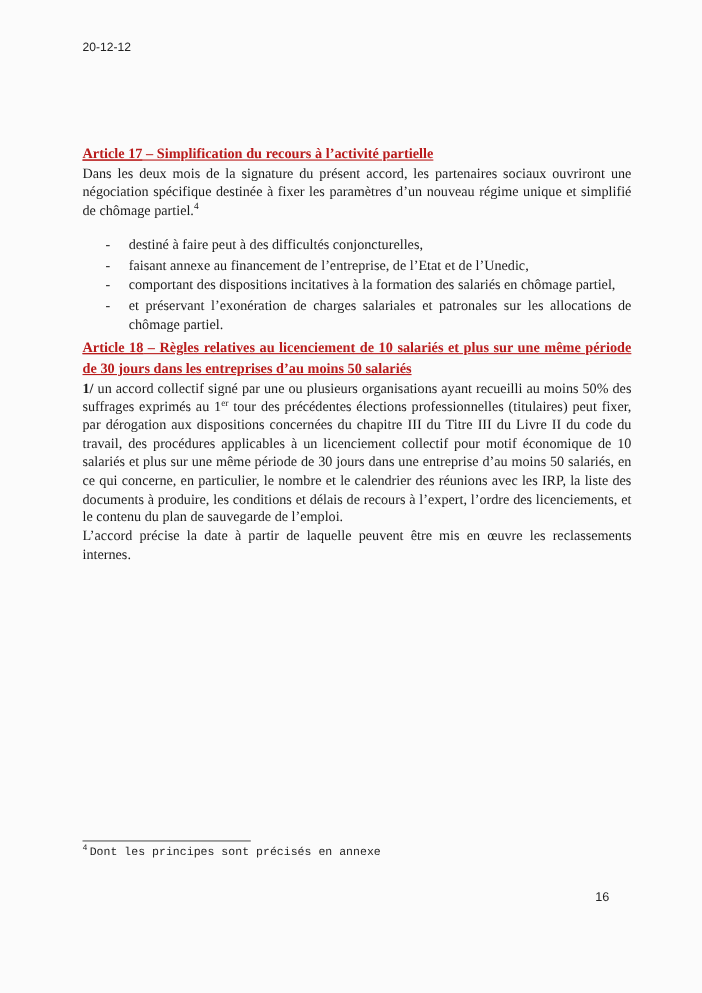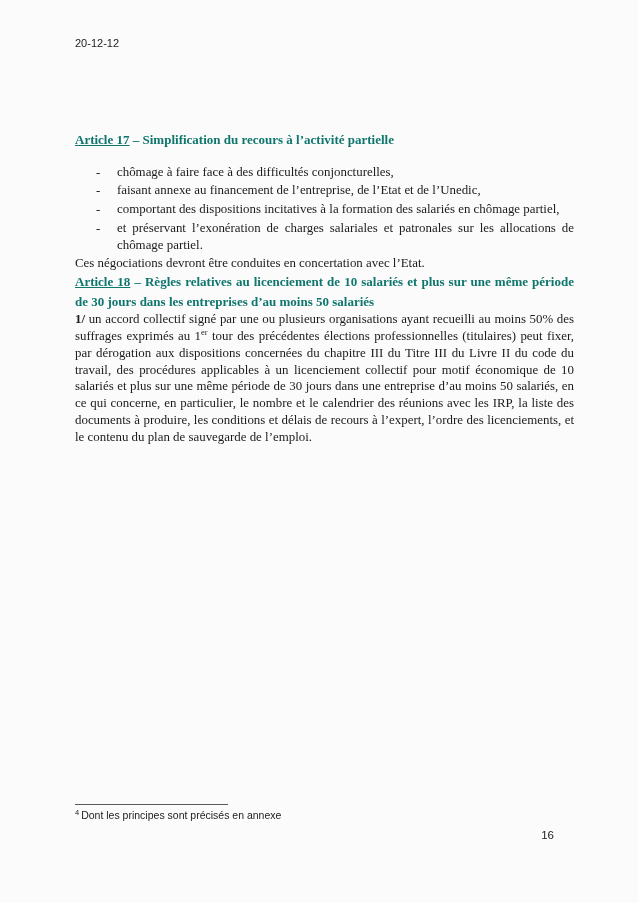--- a/index.html
+++ b/index.html
@@ -19,23 +19,24 @@
   .date-header {
     font-family: "Liberation Sans", sans-serif;
     font-size: 11px;
     line-height: 14px;
     color: #222;
   }
   .article-heading {
     margin: 0;
     font-size: 13px;
     font-weight: bold;
-    color: #0f766e;
+    color: #b91c1c;
     line-height: 19.5px;
     text-align: justify;
+    text-decoration: underline;
   }
   .h17 { margin-top: 80px; }
   .h18 { }
   .article-heading .uline { text-decoration: underline; }
   p.body-para {
     margin: 0;
     font-size: 12.9px;
     line-height: 16.8px;
     text-align: justify;
   }
@@ -59,84 +60,85 @@
   .bullet-dash {
     flex: 0 0 42px;
     box-sizing: border-box;
     padding-left: 21px;
   }
   .bullet-text { flex: 1; text-align: justify; }
   .lead-bold { font-weight: bold; }
   .footnote-block {
     position: absolute;
     left: 75px;
-    top: 804px;
+    top: 764px;
     width: 488px;
-    font-family: Liberation Sans, sans-serif;
+    font-family: Liberation Mono, monospace;
     font-size: 10.5px;
     color: #222;
   }
   .footnote-rule {
     width: 153px;
     border: 0;
     border-top: 1.4px solid #595959;
     margin: 0 0 4px 0;
   }
   .footnote-text { line-height: 13px; }
   .footnote-text sup {
     font-size: 7.5px;
     line-height: 0;
     vertical-align: super;
     margin-right: 2px;
   }
   .page-number {
     position: absolute;
-    top: 829px;
+    top: 810px;
     right: 84px;
     font-family: "Liberation Sans", sans-serif;
     font-size: 11.5px;
     color: #222;
   }
 </style>
 </head>
 <body>
 
 <div class="page">
 
   <div class="date-header">20-12-12</div>
 
   <h2 class="article-heading h17"><span class="uline">Article 17</span><span> – Simplification du recours à l’activité partielle</span></h2>
 
+  <p class="body-para mt-para1"><span>Dans les deux mois de la signature du présent accord, les partenaires sociaux ouvriront une négociation spécifique destinée à fixer les paramètres d’un nouveau régime unique et simplifié de chômage partiel.</span><sup class="fn-ref">4</sup></p>
 
   <div class="bullet-list">
     <div class="bullet-item">
       <span class="bullet-dash">-</span>
-      <span class="bullet-text">chômage à faire face à des difficultés conjoncturelles,</span>
+      <span class="bullet-text">destiné à faire peut à des difficultés conjoncturelles,</span>
     </div>
     <div class="bullet-item">
       <span class="bullet-dash">-</span>
       <span class="bullet-text">faisant annexe au financement de l’entreprise, de l’Etat et de l’Unedic,</span>
     </div>
     <div class="bullet-item">
       <span class="bullet-dash">-</span>
       <span class="bullet-text">comportant des dispositions incitatives à la formation des salariés en chômage partiel,</span>
     </div>
     <div class="bullet-item">
       <span class="bullet-dash">-</span>
       <span class="bullet-text">et préservant l’exonération de charges salariales et patronales sur les allocations de chômage partiel.</span>
     </div>
   </div>
 
-  <p class="body-para mt-ces">Ces négociations devront être conduites en concertation avec l’Etat.</p>
 
   <h2 class="article-heading h18"><span class="uline">Article 18</span><span> – Règles relatives au licenciement de 10 salariés et plus sur une même période de 30 jours dans les entreprises d’au moins 50 salariés</span></h2>
 
 
   <p class="body-para mt-1slash"><span class="lead-bold">1/</span><span> un accord collectif signé par une ou plusieurs organisations ayant recueilli au moins 50% des suffrages exprimés au 1</span><sup class="ord">er</sup><span> tour des précédentes élections professionnelles (titulaires) peut fixer, par dérogation aux dispositions concernées du chapitre III du Titre III du Livre II du code du travail, des procédures applicables à un licenciement collectif pour motif économique de 10 salariés et plus sur une même période de 30 jours dans une entreprise d’au moins 50 salariés, en ce qui concerne, en particulier, le nombre et le calendrier des réunions avec les IRP, la liste des documents à produire, les conditions et délais de recours à l’expert, l’ordre des licenciements, et le contenu du plan de sauvegarde de l’emploi.</span></p>
 
+  <p class="body-para mt-accord">L’accord précise la date à partir de laquelle peuvent être mis en œuvre les reclassements internes.</p>
 
   <div class="footnote-block">
     <hr class="footnote-rule">
     <div class="footnote-text"><sup>4</sup><span>Dont les principes sont précisés en annexe</span></div>
   </div>
 
   <div class="page-number">16</div>
 
 </div>
 

